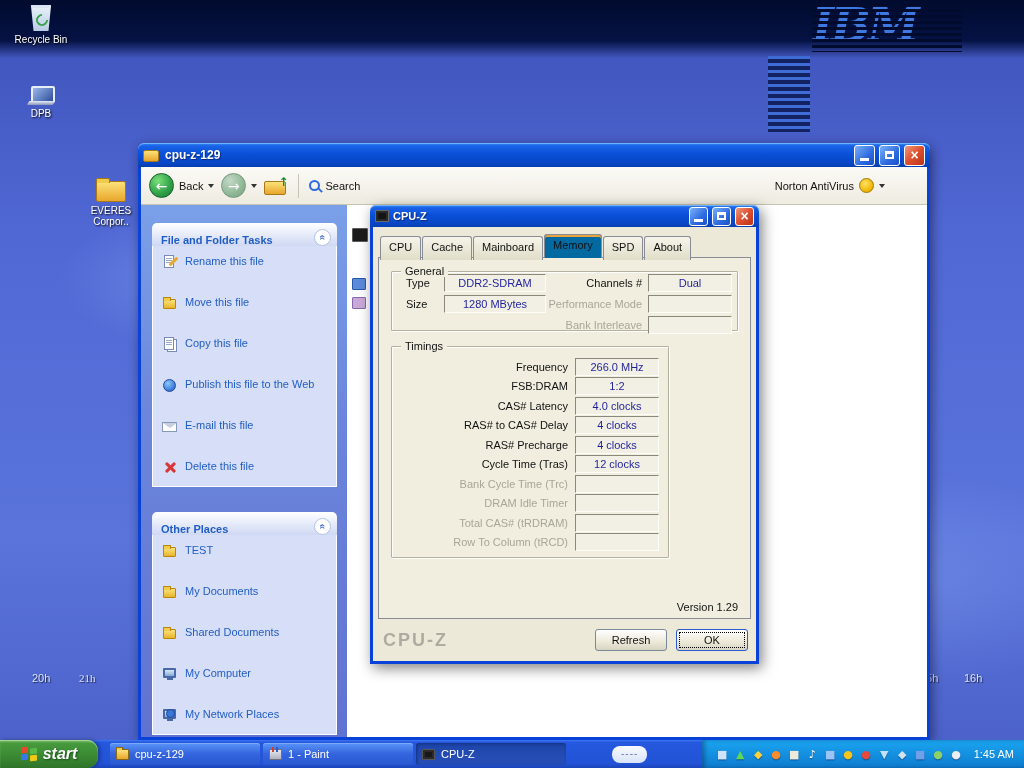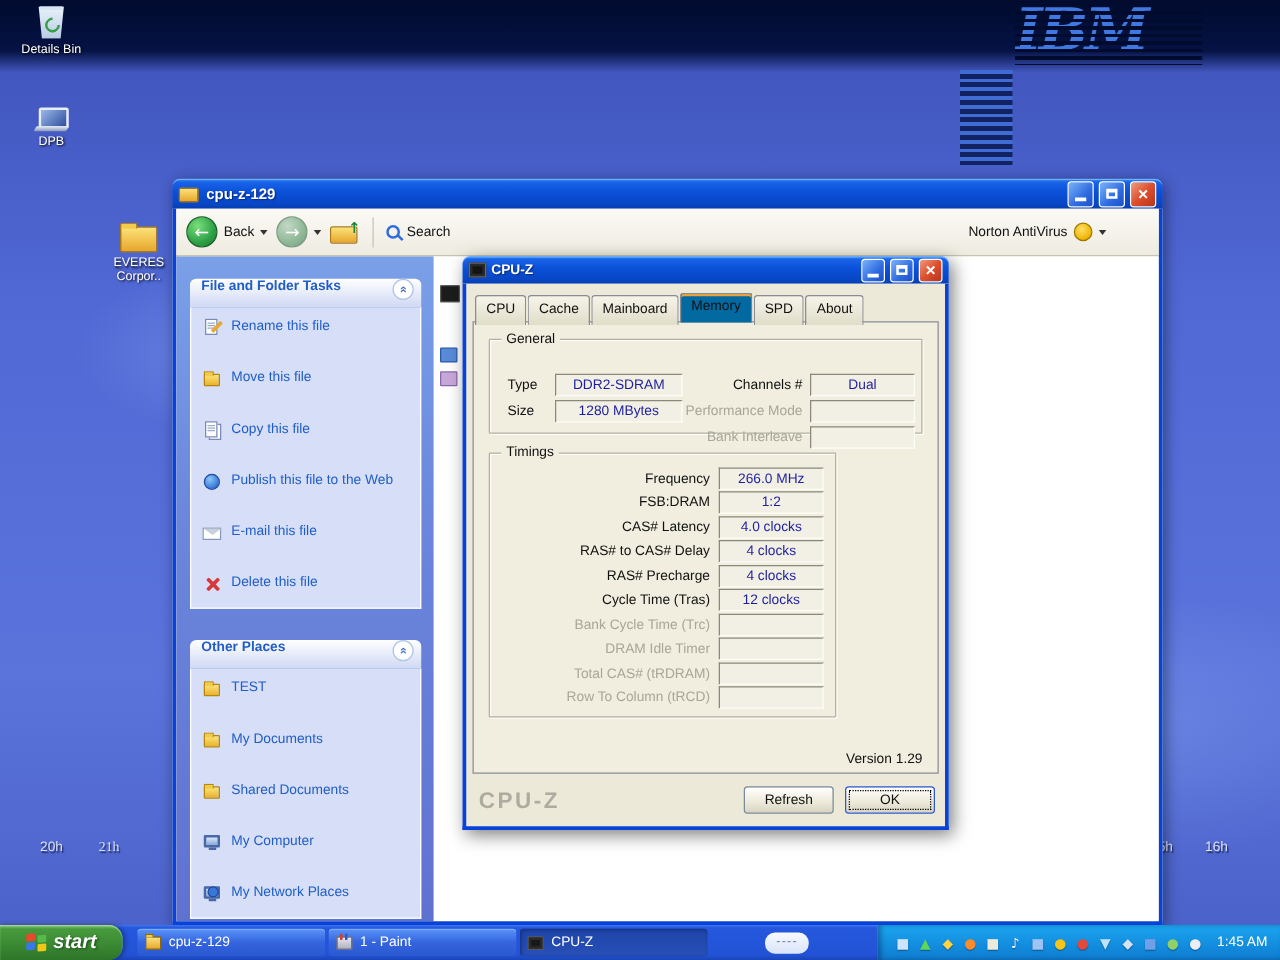--- a/index.html
+++ b/index.html
@@ -86,21 +86,21 @@
     transform:rotate(45deg); right:-5px; bottom:-2px; }
   .norton { margin-left:auto; display:flex; align-items:center; gap:5px; cursor:pointer; padding-right:34px; }
   .norton-gfx { width:15px; height:15px; border-radius:50%; border:1px solid #A07800;
     background:radial-gradient(circle at 40% 35%, #FFE066, #F0B400 70%, #C89000); }
 
   .win-content { flex:1; display:flex; overflow:hidden; }
   .sidebar { width:206px; flex:none; padding:18px 10px 10px 11px; overflow:hidden;
     background:linear-gradient(180deg,#7AA0E8 0%, #6B86DC 40%, #6072D0 100%); }
   .section { margin-bottom:25px; }
   .section-header { height:23px; border-radius:5px 5px 0 0; padding:0 6px 0 9px; cursor:pointer;
-    background:linear-gradient(#FFFFFF,#CFD8F4); display:flex; align-items:flex-start; justify-content:space-between;
+    background:linear-gradient(#FFFFFF,#CFD8F4); display:flex; align-items:flex-end; justify-content:space-between;
     color:#215DC6; font-weight:bold; font-size:11px;gap:16px; }
   .chevron-btn { width:17px; height:17px; border-radius:50%; background:#fff; border:1px solid #B0C4E8;
     color:#4A70C8; font-weight:bold; font-size:10px; display:flex; align-items:center; justify-content:center; }
   .chev { display:inline-block; transform:rotate(90deg); }
   .chev.down { transform:rotate(-90deg); }
   .section-body { background:#D6DFF7; border:1px solid #fff; border-top:none; padding:9px 7px 11px 9px;
     display:flex; flex-direction:column; gap:26px; }
   .task-item { display:flex; align-items:flex-start; gap:7px; color:#215DC6; font-size:11px;
     line-height:13px; cursor:pointer; }
   .ti { width:16px; height:15px; position:relative; flex:none; }
@@ -147,21 +147,21 @@
   .tab { padding:4px 8px 3px 8px; font-size:11px; color:#111; cursor:pointer; margin-right:1px;
     background:linear-gradient(#F6F4EA,#E0DDC8); border:1px solid #898C95; border-bottom:none;
     border-radius:3px 3px 0 0; position:relative; top:2px; }
   .tab.active { background:#0369a1; top:0; padding-bottom:7px; z-index:3;
     box-shadow:inset 0 2px 0 #E8A33D; }
   .tab-page { border:1px solid #898C95; background:#F1EEE0; margin-top:-1px; height:362px;
     position:relative; padding:4px 6px; z-index:1; }
   .groupbox { position:relative; border:1px solid #B4B1A0; border-radius:1px; margin:0 6px;
     box-shadow:1px 1px 0 rgba(255,255,255,.85), inset 1px 1px 0 rgba(255,255,255,.85); }
   .legend { position:absolute; top:-7px; left:9px; background:#F1EEE0; padding:0 4px; font-size:11px; color:#111; }
-  .gb-general { margin-top:9px; height:76px; padding-top:25px; }
+  .gb-general { margin-top:9px; height:60px; padding-top:0; }
   .gb-timings { margin-top:15px; width:278px; height:212px; padding-top:10px; }
   .g-row { display:flex; align-items:center; height:20px; margin-top:1px; font-size:11px; color:#111; }
   .g-lab-left { width:34px; margin-left:14px; flex:none; }
   .g-field-l { width:102px; margin-left:4px; flex:none; }
   .g-lab-right { flex:1; text-align:right; margin-right:6px; }
   .g-field-r { width:84px; margin-right:5px; flex:none; }
   .g-spacer { width:140px; flex:none; }
   .t-row { display:flex; align-items:center; height:19.5px; font-size:11px; color:#111; }
   .t-lab { flex:1; text-align:right; margin-right:7px; }
   .t-field { width:84px; margin-right:9px; flex:none; }
@@ -221,21 +221,21 @@
 <div class="desktop">
   <div class="top-band"></div>
   <div class="ibm-logo">
     <span class="txt">IBM</span>
     <div class="stripes"></div>
   </div>
   <div class="ladder"></div>
 
   <div class="dicon" style="left:10px;top:5px;">
     <div class="bin"></div>
-    <div class="lbl">Details Bin</div>
+    <div class="lbl">Recycle Bin</div>
   </div>
   <div class="dicon" style="left:10px;top:86px;">
     <div class="laptop"></div>
     <div class="lbl">DPB</div>
   </div>
   <div class="dicon" style="left:82px;top:181px;width:58px;">
     <div class="bigfolder"></div>
     <div class="lbl">EVERES Corpor..</div>
   </div>
 

